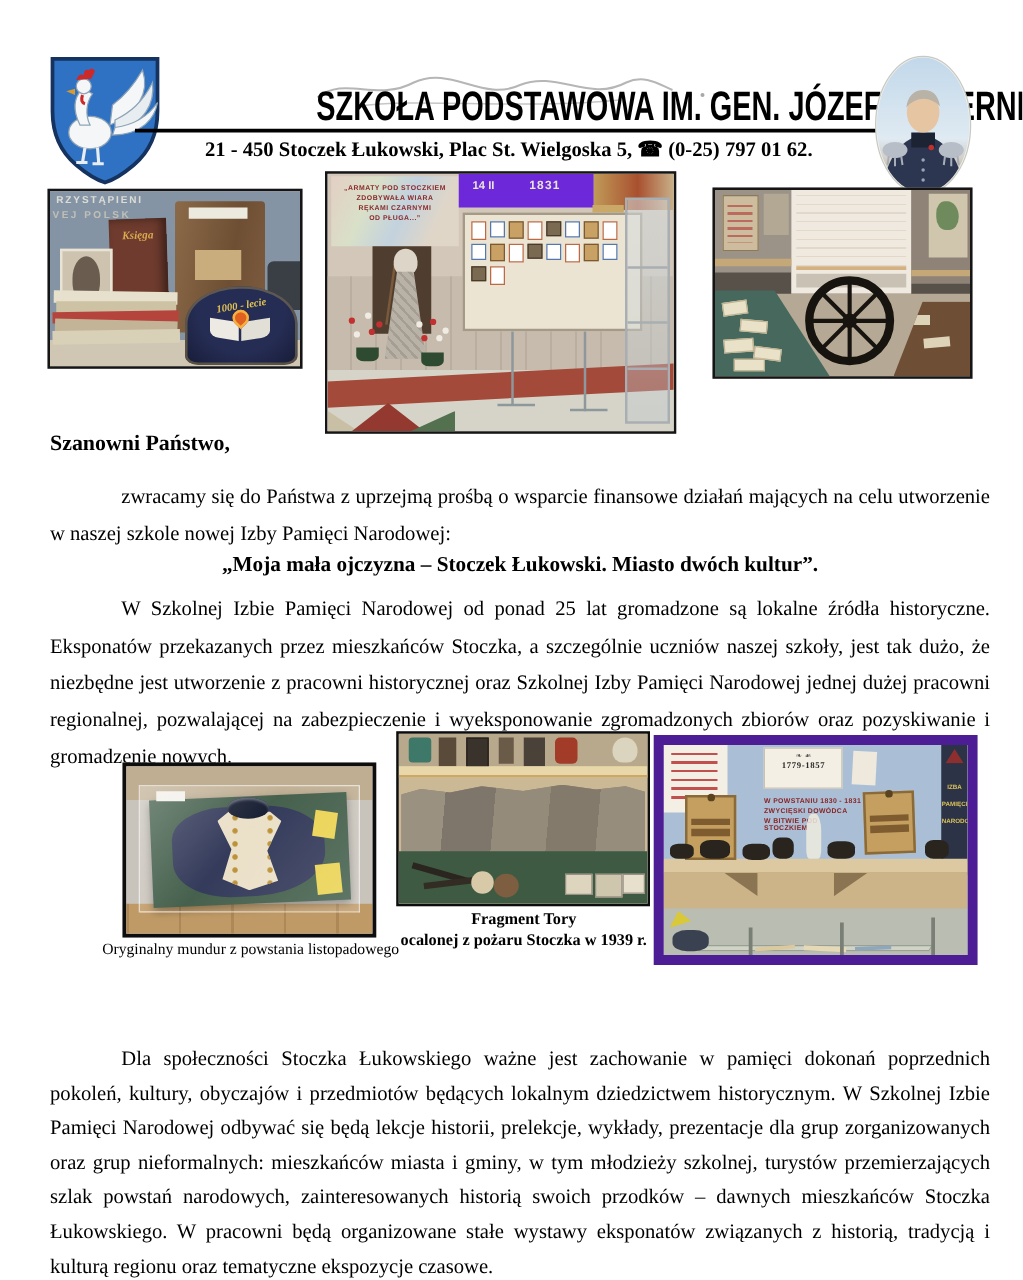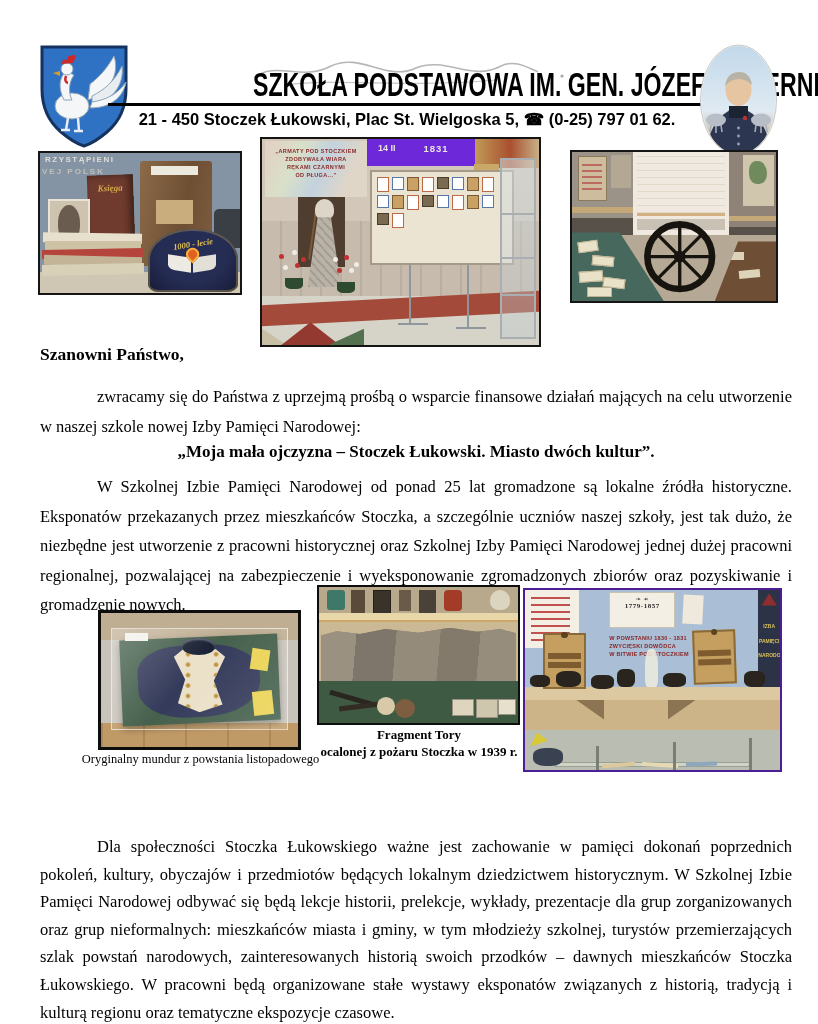--- a/index.html
+++ b/index.html
@@ -18,41 +18,41 @@
   }
   .scribble { left:246px; top:52px; width:340px; height:40px; }
   .crest { left:36px; top:44px; width:96px; height:106px; }
   .school-title { left:112px; top:66px; width:596px; text-align:center; white-space:nowrap; }
   .school-title span{
     display:inline-block; font-family:"Liberation Sans", sans-serif; font-weight:bold;
     font-size:33px; transform:scaleX(.70); transform-origin:center; letter-spacing:0;
   }
   .title-underline { left:108px; top:103px; width:598px; height:3px; background:#000; }
   .address { left:124px; top:110px; width:566px; text-align:center; font-weight:bold; font-size:16.5px;
-             font-family:Liberation Sans, sans-serif; }
+             font-family:Liberation Serif, serif; }
   .portrait { left:699px; top:44px; width:79px; height:112px; }
 
   
   .salutation { left:40px; top:344px; font-size:17.5px; font-weight:bold; }
   .para { left:40px; width:752px; font-size:16.5px; line-height:29.6px; text-align:justify; text-indent:57px; }
   .para1 { top:382px; line-height:30px; }
   .headline { left:40px; top:442px; width:752px; text-align:center; font-weight:bold; font-size:17px; }
   .para2 { top:472px; }
   .para3 { top:772px; line-height:30px; }
   .para4 { top:833px; line-height:27.6px; }
 
   
   .photo { overflow:hidden; background:#ccc; }
   .photo, .photo * { position:absolute; }
   .photo1 { left:38px; top:151px; width:204px; height:144px; border:2px solid #151515; }
   .photo2 { left:260px; top:137px; width:281px; height:210px; border:2px solid #151515; }
   .photo3 { left:570px; top:150px; width:208px; height:153px; border:2px solid #151515; }
   .photoA { left:98px;  top:610px; width:203px; height:140px; border:3px solid #0d0d0d; }
   .photoB { left:317px; top:585px; width:203px; height:140px; border:2px solid #0d0d0d; }
-  .photoC { left:523px; top:588px; width:259px; height:184px; border:2px solid #4c1d95; }
+  .photoC { left:523px; top:588px; width:259px; height:184px; border:8px solid #4c1d95; }
   .captionA { left:63px; top:752px; width:275px; text-align:center; font-weight:normal; font-size:12.5px; }
   .captionB { left:308px; top:726px; width:222px; text-align:center; font-weight:bold; font-size:13px; line-height:17px; }
 
   
   .p1-wall{inset:0;background:#8494a5;}
   .p1-wt1{top:2px;left:5px;color:#ece9df;font:bold 8px "Liberation Sans",sans-serif;letter-spacing:1.5px;opacity:.85;}
   .p1-wt2{top:14px;left:2px;color:#d9d2bf;font:bold 8px "Liberation Sans",sans-serif;letter-spacing:2px;opacity:.7;}
   .p1-darkobj{right:0;top:40%;width:13%;height:28%;background:#3a3f45;border-radius:5px 0 0 5px;}
   .p1-table{bottom:0;left:0;width:100%;height:15%;background:#cfc6b4;}
   .p1-bookm{left:24%;top:16%;width:23%;height:50%;background:#6e3b2e;transform:rotate(-2deg);

